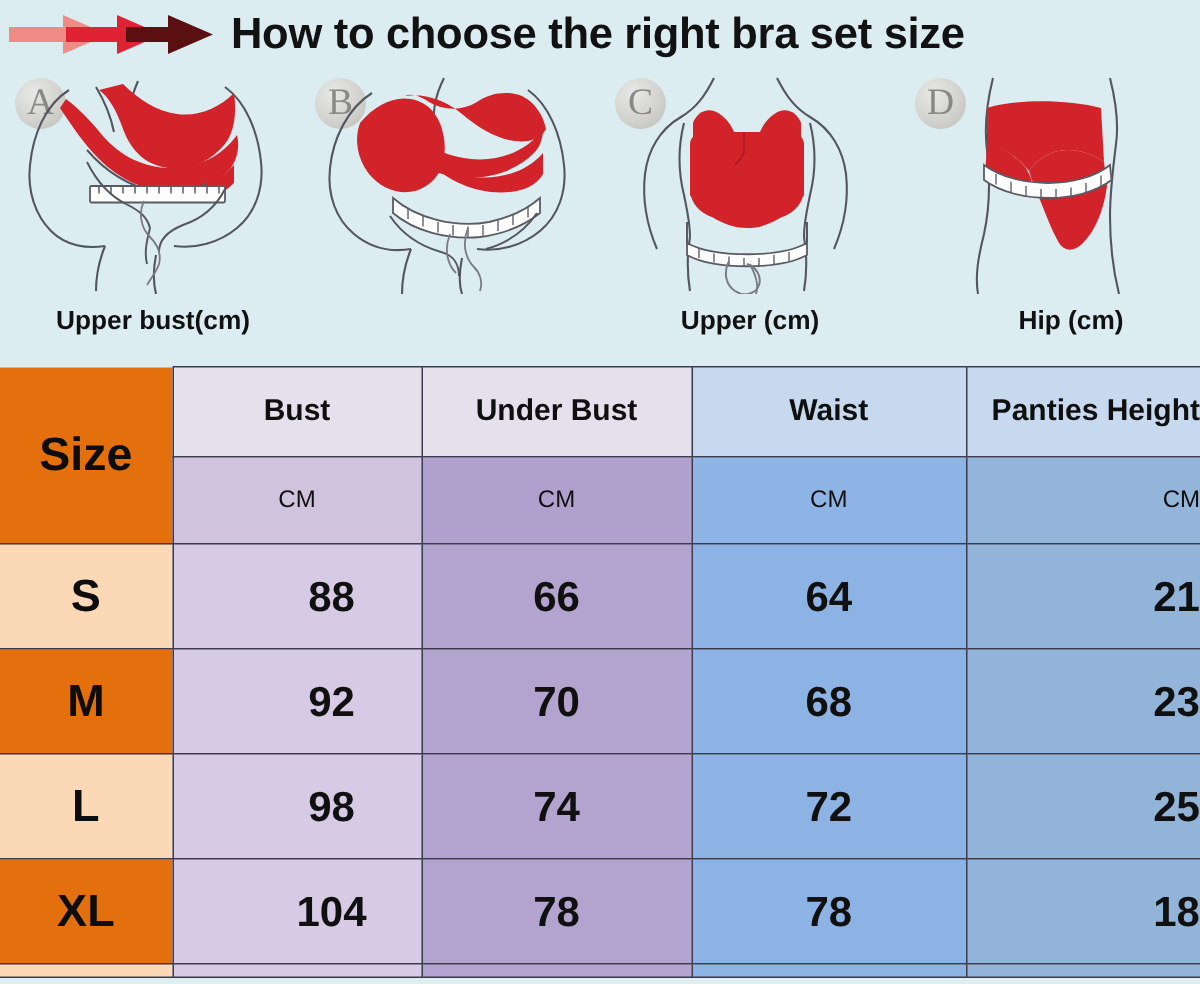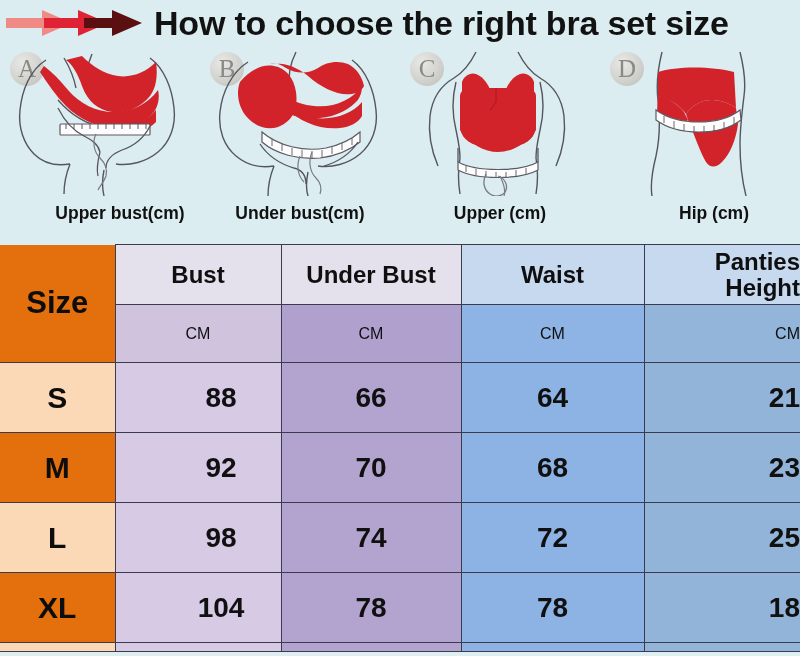--- a/index.html
+++ b/index.html
@@ -42,21 +42,21 @@
   }
   .arrow-group {
     position: relative;
     width: 150px;
     height: 34px;
     margin-left: 4px;
     flex: none;
   }
   .arrow-group svg { display: block; }
   .guide-title {
-    font-size: 34px;
+    font-size: 29px;
     font-weight: 700;
     color: #121212;
     letter-spacing: -0.2px;
     white-space: nowrap;
     font-family: "Liberation Sans", sans-serif;
   }
 
   .steps {
     position: absolute;
     left: 0;
@@ -97,21 +97,21 @@
     position: absolute;
     left: 0;
     bottom: 20px;
     width: 100%;
     text-align: center;
     font-size: 17.5px;
     font-weight: 700;
     color: #111111;
     font-family: "Liberation Sans", sans-serif;
   }
-  .step.s1 .step-label { padding-left: 20px; }
+  .step.s1 .step-label { padding-left: 2px; }
   .step.s4 .step-label { padding-left: 14px; }
 
   
   .size-table {
     position: absolute;
     left: 0;
     top: 244px;
     width: 800px;
     border-collapse: collapse;
     table-layout: fixed;
@@ -132,21 +132,21 @@
   td.size-head {
     background: #e3700d;
     color: #0d0d0d;
     font-size: 31px;
     font-weight: 700;
     border-left: none;
     border-top: none;
   }
   td.h-top {
     height: 59px;
-    font-size: 24px;
+    font-size: 20px;
     font-weight: 700;
     color: #0f0f0f;
     line-height: 1.08;
   }
   td.h-top.tint-lav { background: #e4e0ec; }
   td.h-top.tint-blue { background: #c7d9ef; }
   td.h-unit {
     height: 57px;
     font-size: 16px;
     font-weight: 400;
@@ -261,21 +261,20 @@
               <path d="M72 91 v7 M82 96 v7 M92 100 v7 M102 102 v7 M112 103 v7 M122 102 v7 M132 99 v7 M142 95 v7 M152 90 v7"></path>
             </g>
             <g fill="none" stroke="#55555f" stroke-width="1.3">
               <path d="M60 96 C68 108 80 116 94 120 C102 122 106 128 106 136"></path>
               <path d="M158 94 C150 106 138 114 124 118"></path>
             </g>
             <path d="M112 104 C108 114 110 124 116 130 C120 134 122 140 120 146" fill="none" stroke="#7a7a83" stroke-width="1.2"></path>
             <path d="M100 108 C96 118 98 128 104 134" fill="none" stroke="#7a7a83" stroke-width="1.2"></path>
           </svg>
         </div>
-        <div class="step-label">Under bust(cm)</div>
       </div>
 
       <div class="step s3">
         <div class="step-letter">C</div>
         <div class="step-art">
           <svg viewBox="0 0 200 148" xmlns="http://www.w3.org/2000/svg">
             <g fill="none" stroke="#55555f" stroke-width="1.4">
               <path d="M76 4 C70 16 64 24 54 30 C40 38 32 52 30 68 C28 86 32 104 38 118"></path>
               <path d="M118 4 C124 16 130 24 140 30 C154 38 162 52 164 68 C166 86 162 104 156 118"></path>
               <path d="M56 34 C52 50 52 66 56 82 C58 92 60 100 60 110"></path>

